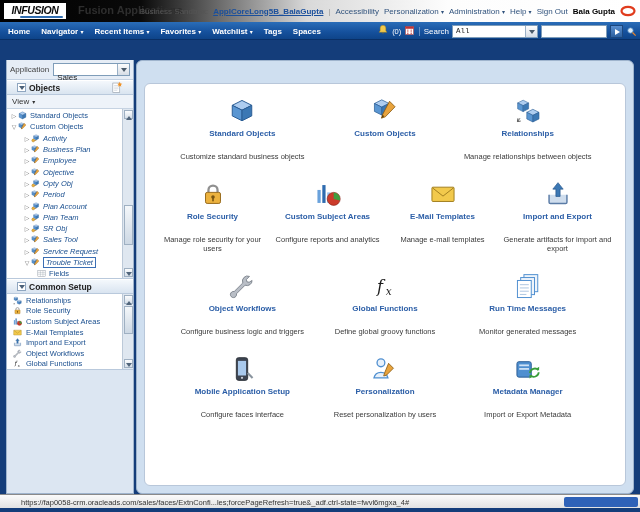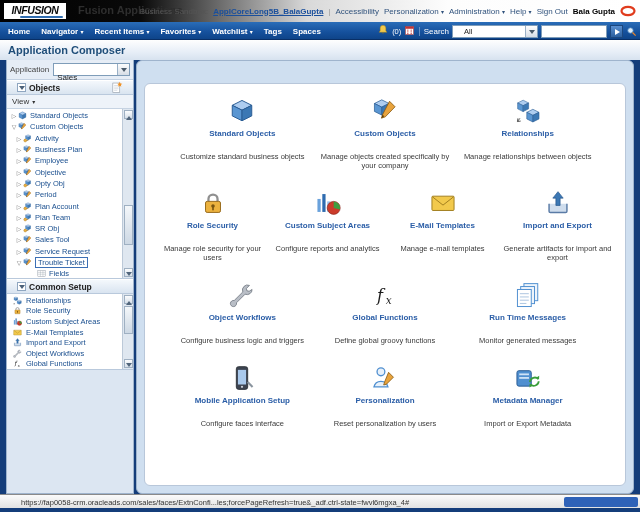--- a/index.html
+++ b/index.html
@@ -26,21 +26,21 @@
   
   .navbar { position:absolute; left:0; top:22px; width:640px; height:18px;
     background:linear-gradient(#2a6db8,#15509c 60%,#0e4489); border-bottom:1px solid #092f66; }
   .nav-left { position:absolute; left:8px; top:0; height:18px; display:flex; align-items:center; gap:11px; }
   .nav-item { color:#fff; font-size:8px; font-weight:bold; cursor:pointer; white-space:nowrap; }
   .nav-item .arr { font-size:6px; }
   .nav-right { position:absolute; right:3px; top:0; height:18px; display:flex; align-items:center; gap:3px; }
   .notif-count { color:#fff; font-size:7.5px; }
   .nav-sep { color:#7fa3d0; font-size:9px; }
   .search-label { color:#fff; font-size:8px; }
-  .scope-select { width:86px; height:13px; background:#fff; border:1px solid #7f9db9; position:relative; font-size:7.5px; color:#222; padding:1px 14px 0 11px; cursor:pointer; }
+  .scope-select { width:86px; height:13px; background:#fff; border:1px solid #7f9db9; position:relative; font-size:7.5px; color:#222; padding:1px 14px 0 3px; cursor:pointer;font-family:Liberation Mono, monospace; }
   .dd-btn { position:absolute; right:0; top:0; width:12px; height:11px; background:linear-gradient(#fdfdfd,#d6dde6); border-left:1px solid #9ab0c6; }
   .dd-btn::after { content:""; position:absolute; left:3px; top:4px; border:3px solid transparent; border-top:4px solid #4a5a6a; }
   .search-input { width:66px; height:13px; border:1px solid #7f9db9; font-size:8px; padding:0 2px; }
   .go-btn { width:13px; height:13px; background:linear-gradient(#5a8fd0,#2b5f9e); border:1px solid #1c477e; position:relative; cursor:pointer; }
   .go-btn::after { content:""; position:absolute; left:4px; top:3px; border:3px solid transparent; border-left:5px solid #fff; }
   .adv-icon svg { display:block; }
 
   
   .app-header { position:absolute; left:0; top:40px; width:640px; height:20px;
     background:linear-gradient(#fefefe,#e7eef7 60%,#d7e2ef); }
@@ -62,21 +62,21 @@
   .view-bar { height:14px; background:#eef3f9; border-bottom:1px solid #c6d3e2; display:flex; align-items:center; padding:0 5px; gap:3px; }
   .view-lbl { font-size:8px; color:#333; cursor:pointer; }
   .view-arr { font-size:6px; color:#333; }
 
   .tree-wrap { position:relative; height:170px; background:#fff; border-bottom:1px solid #b9c9dc; overflow:hidden; }
   .tree-inner { position:absolute; left:0; top:1px; right:11px; }
   .tr { height:11.3px; display:flex; align-items:center; cursor:pointer; white-space:nowrap; }
   .tr .te { width:8px; font-size:6px; color:#777; text-align:center; flex:none; }
   .tr svg { width:9px; height:9px; flex:none; margin-right:3px; }
   .tr .tl { font-size:7.5px; color:#1a4f8f; }
-  .lvl0 { padding-left:3px; } .lvl1 { padding-left:8px; } .lvl2 { padding-left:30px; }
+  .lvl0 { padding-left:3px; } .lvl1 { padding-left:16px;font-style:italic; } .lvl2 { padding-left:30px; }
   .tr.selected .tl { border:1px solid #3b6fb5; background:#fff; padding:0 2px; }
 
   .cs-list { position:relative; height:76px; background:#fff; border-bottom:1px solid #b9c9dc; overflow:hidden; }
   .cs-inner { position:absolute; left:0; top:1px; right:11px; }
   .cr { height:10.6px; display:flex; align-items:center; padding-left:6px; cursor:pointer; white-space:nowrap; }
   .cr svg { width:9px; height:9px; flex:none; margin-right:4px; }
   .cr .cl { font-size:7.5px; color:#1a4f8f; }
 
   .vscroll { position:absolute; right:0; top:0; bottom:0; width:11px; background:#dfe7f0; border-left:1px solid #bcc9d8; }
   .sbtn { position:absolute; left:1px; width:9px; height:9px; background:linear-gradient(#fcfdfe,#d6dfe9); border:1px solid #9fb0c2; cursor:pointer; }
@@ -263,23 +263,20 @@
       <input class="search-input" value="" style="">
       <span class="go-btn"></span>
       <span class="adv-icon">
           <svg width="11" height="11">
             <use href="#sym-magnifier"></use>
           </svg>
         </span>
     </div>
   </div>
 
-  <div class="app-header">
-    <span class="page-title">Application Composer</span>
-  </div>
 
   <div class="workspace">
 
     <div class="sidebar">
       <div class="app-row">
         <span class="app-label">Application</span>
         <div class="sb-select">
           <span>Sales</span>
           <span class="dd-btn"></span>
         </div>
@@ -485,21 +482,20 @@
                 <use href="#sym-cube"></use>
               </svg>
             <div class="gtitle">Standard Objects</div>
             <div class="gdesc">Customize standard business objects</div>
           </div>
           <div class="gcell">
             <svg>
                 <use href="#sym-cube-pencil"></use>
               </svg>
             <div class="gtitle">Custom Objects</div>
-            <div class="gdesc">Manage objects created specifically by your company</div>
           </div>
           <div class="gcell">
             <svg>
                 <use href="#sym-cubes"></use>
               </svg>
             <div class="gtitle">Relationships</div>
             <div class="gdesc">Manage relationships between objects</div>
           </div>
         </div>
 

